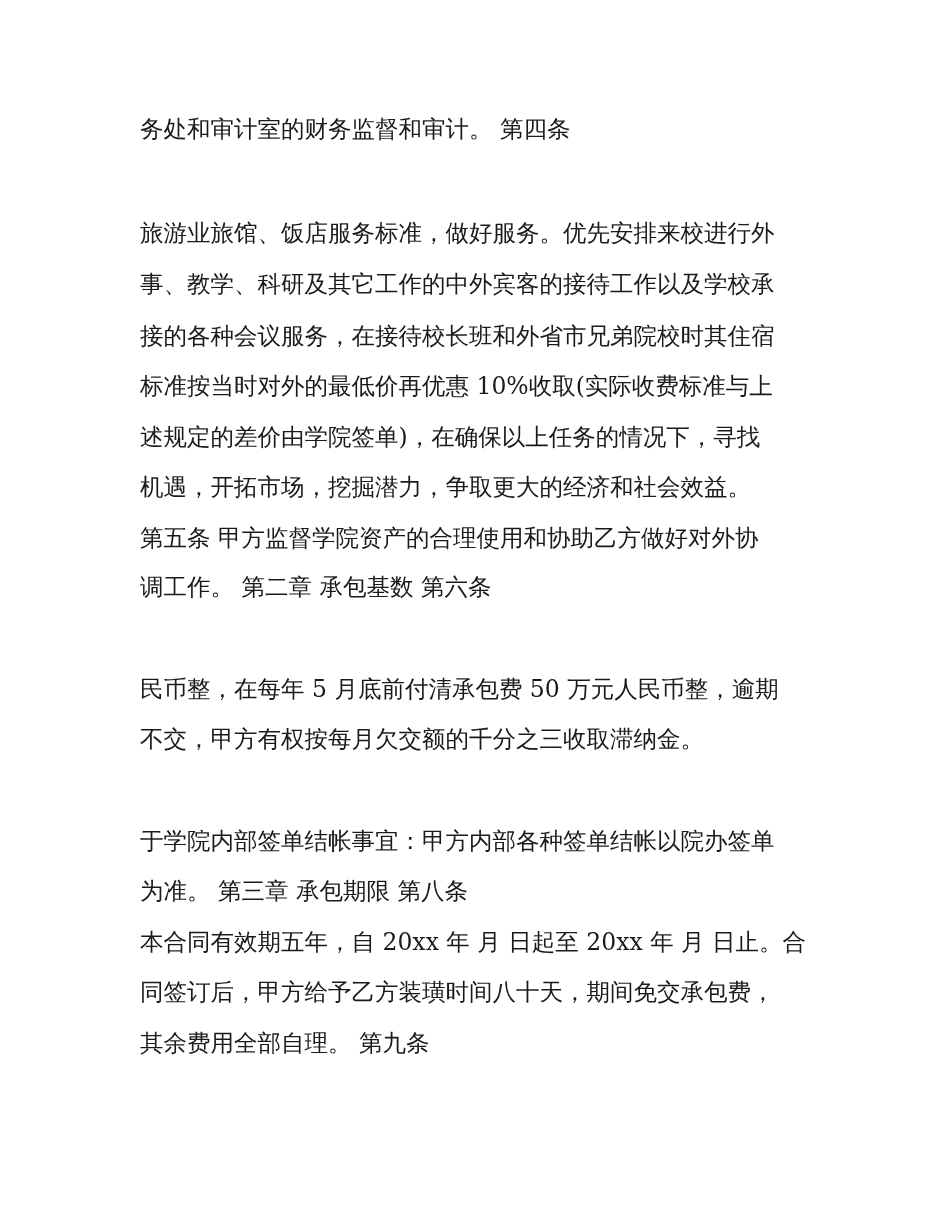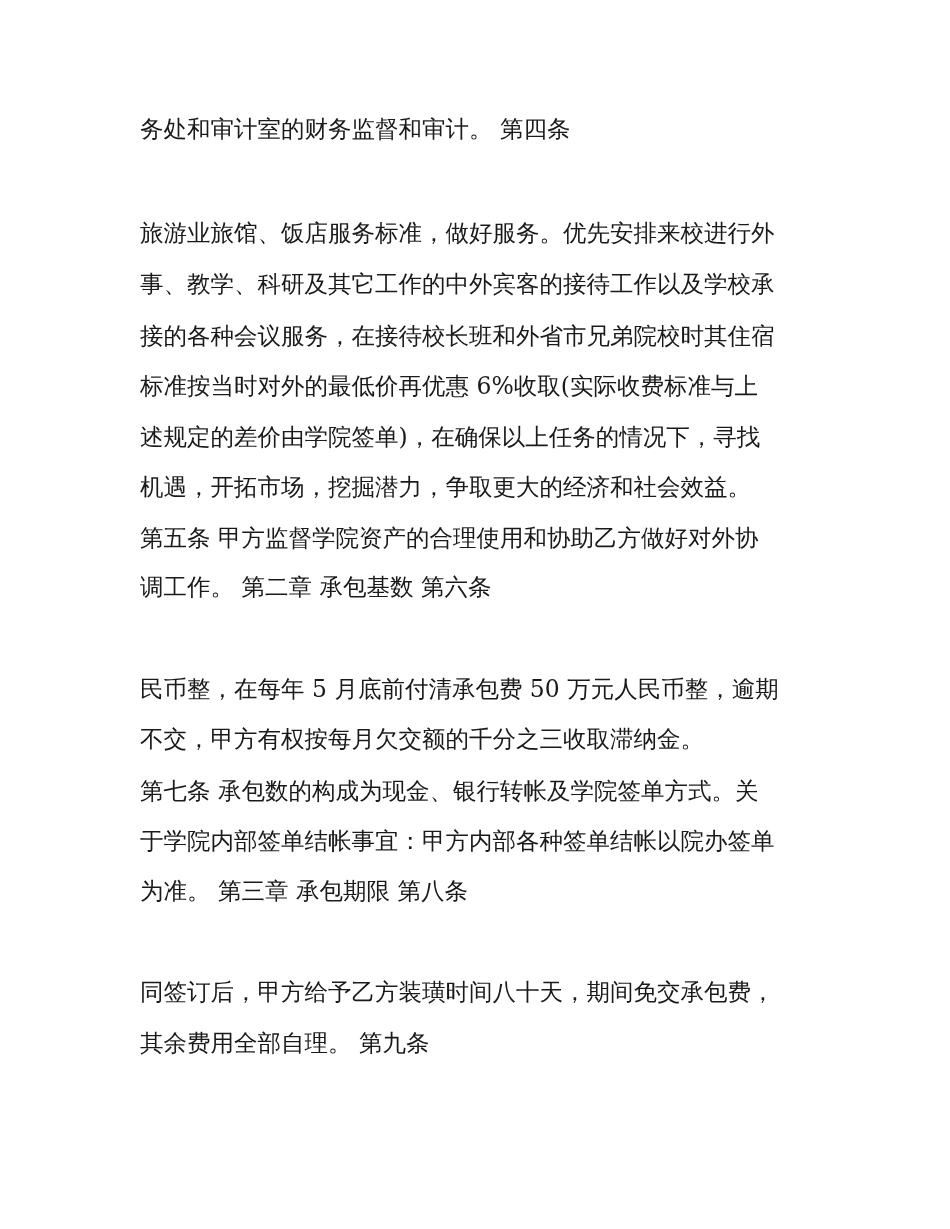--- a/index.html
+++ b/index.html
@@ -35,25 +35,25 @@
     }
   </style>
 </head>
 <body>
 
 <div class="page">
   <div class="line" style="top:113px">务处和审计室的财务监督和审计。 第四条</div>
   <div class="line" style="top:268px">事、教学、科研及其它工作的中外宾客的接待工作以及学校承</div>
   <div class="line" style="top:217px">旅游业旅馆、饭店服务标准，做好服务。优先安排来校进行外</div>
   <div class="line" style="top:320px">接的各种会议服务，在接待校长班和外省市兄弟院校时其住宿</div>
-  <div class="line" style="top:370px">标准按当时对外的最低价再优惠 6%收取(实际收费标准与上</div>
+  <div class="line" style="top:370px">标准按当时对外的最低价再优惠 10%收取(实际收费标准与上</div>
   <div class="line" style="top:421px">述规定的差价由学院签单)，在确保以上任务的情况下，寻找</div>
   <div class="line" style="top:471px">机遇，开拓市场，挖掘潜力，争取更大的经济和社会效益。</div>
   <div class="line" style="top:522px">第五条 甲方监督学院资产的合理使用和协助乙方做好对外协</div>
   <div class="line" style="top:571px">调工作。 第二章 承包基数 第六条</div>
   <div class="line" style="top:673px">民币整，在每年 5 月底前付清承包费 50 万元人民币整，逾期</div>
   <div class="line" style="top:723px">不交，甲方有权按每月欠交额的千分之三收取滞纳金。</div>
-  <div class="line" style="top:775px">第七条 承包数的构成为现金、银行转帐及学院签单方式。关</div>
   <div class="line" style="top:825px">于学院内部签单结帐事宜：甲方内部各种签单结帐以院办签单</div>
   <div class="line" style="top:875px">为准。 第三章 承包期限 第八条</div>
+  <div class="line" style="top:926px">本合同有效期五年，自 20xx 年 月 日起至 20xx 年 月 日止。合</div>
   <div class="line" style="top:976px">同签订后，甲方给予乙方装璜时间八十天，期间免交承包费，</div>
   <div class="line" style="top:1027px">其余费用全部自理。 第九条</div>
 </div>
 
 </body></html>

